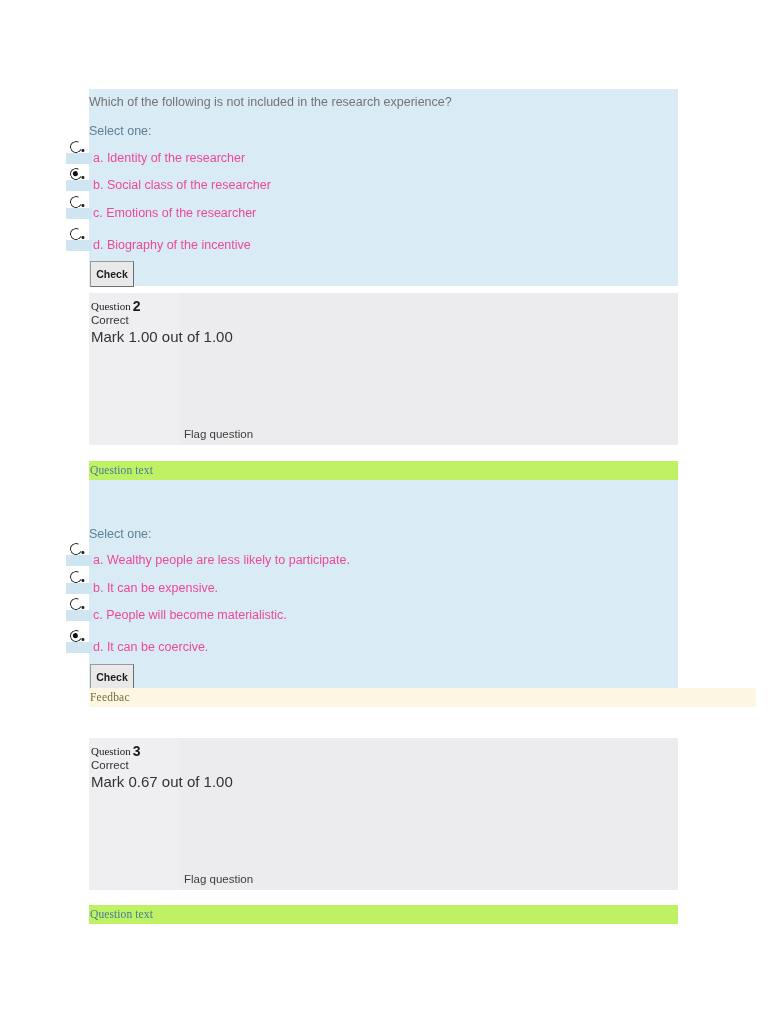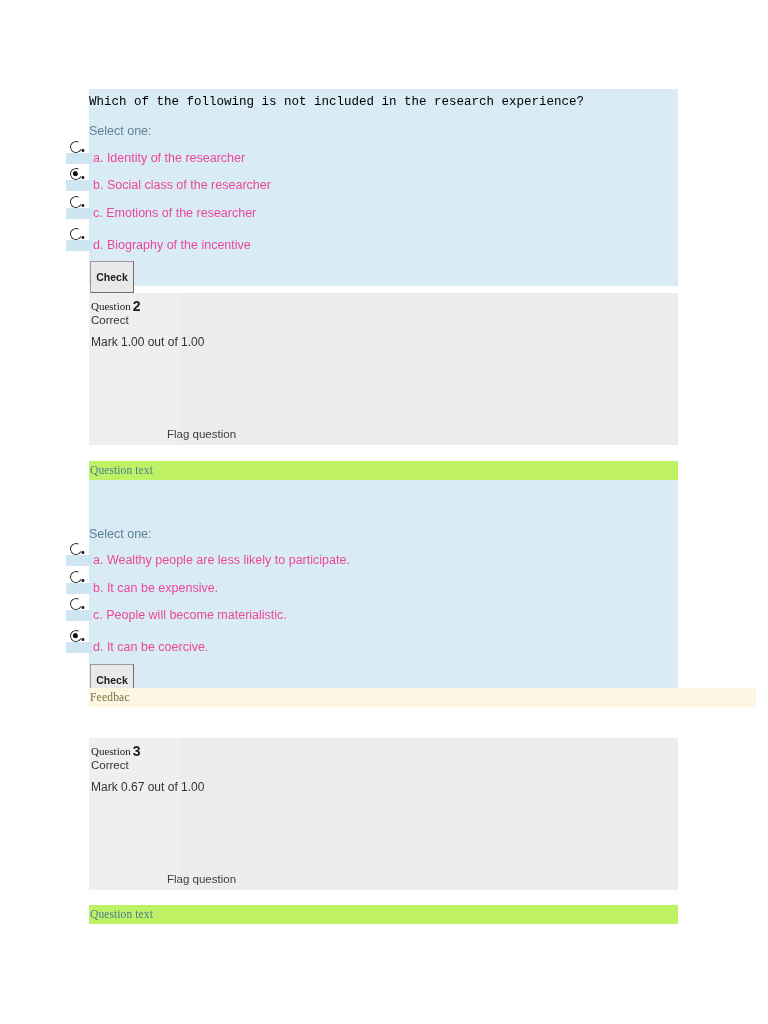--- a/index.html
+++ b/index.html
@@ -39,24 +39,23 @@
     font-size: 11.5px;
     color: #4a7b96;
     padding: 3px 0 0 1px;
     display: block;
     letter-spacing: .1px;
   }
 
   .qstem {
     position: absolute;
     font-size: 12.5px;
-    color: #000000;
+    color: #737373;
     line-height: 15px;
     white-space: nowrap;
-    font-family: Liberation Mono, monospace;
   }
   .select-one {
     position: absolute;
     font-size: 12.5px;
     color: #5d8296;
     line-height: 15px;
   }
 
   
   .answer-row {
@@ -111,21 +110,21 @@
     font-size: 12.5px;
     color: #ec4899;
     line-height: 15px;
     white-space: nowrap;
   }
 
   
   .check-btn {
     position: absolute;
     width: 44px;
-    height: 32px;
+    height: 26px;
     background: #e9e9e9;
     border: 1px solid #9a9a9a;
     border-right-color: #6f6f6f;
     border-bottom-color: #6f6f6f;
     font-family: "Liberation Sans", sans-serif;
     font-size: 10.5px;
     font-weight: bold;
     color: #1d1d1d;
     line-height: 20px;
     text-align: center;
@@ -167,28 +166,28 @@
     position: absolute;
     left: 2px;
     top: 21px;
     font-size: 11.5px;
     color: #333333;
     white-space: nowrap;
   }
   .qinfo .mark {
     position: absolute;
     left: 2px;
-    top: 42px;
-    font-size: 12px;
+    top: 35px;
+    font-size: 15px;
     color: #333333;
     white-space: nowrap;
   }
   .qinfo .flag {
     position: absolute;
-    left: 78px;
+    left: 95px;
     bottom: 5px;
     font-size: 11.5px;
     color: #3d3d3d;
     white-space: nowrap;
     cursor: pointer;
   }
 
   
   .feedback-bar {
     position: absolute;

